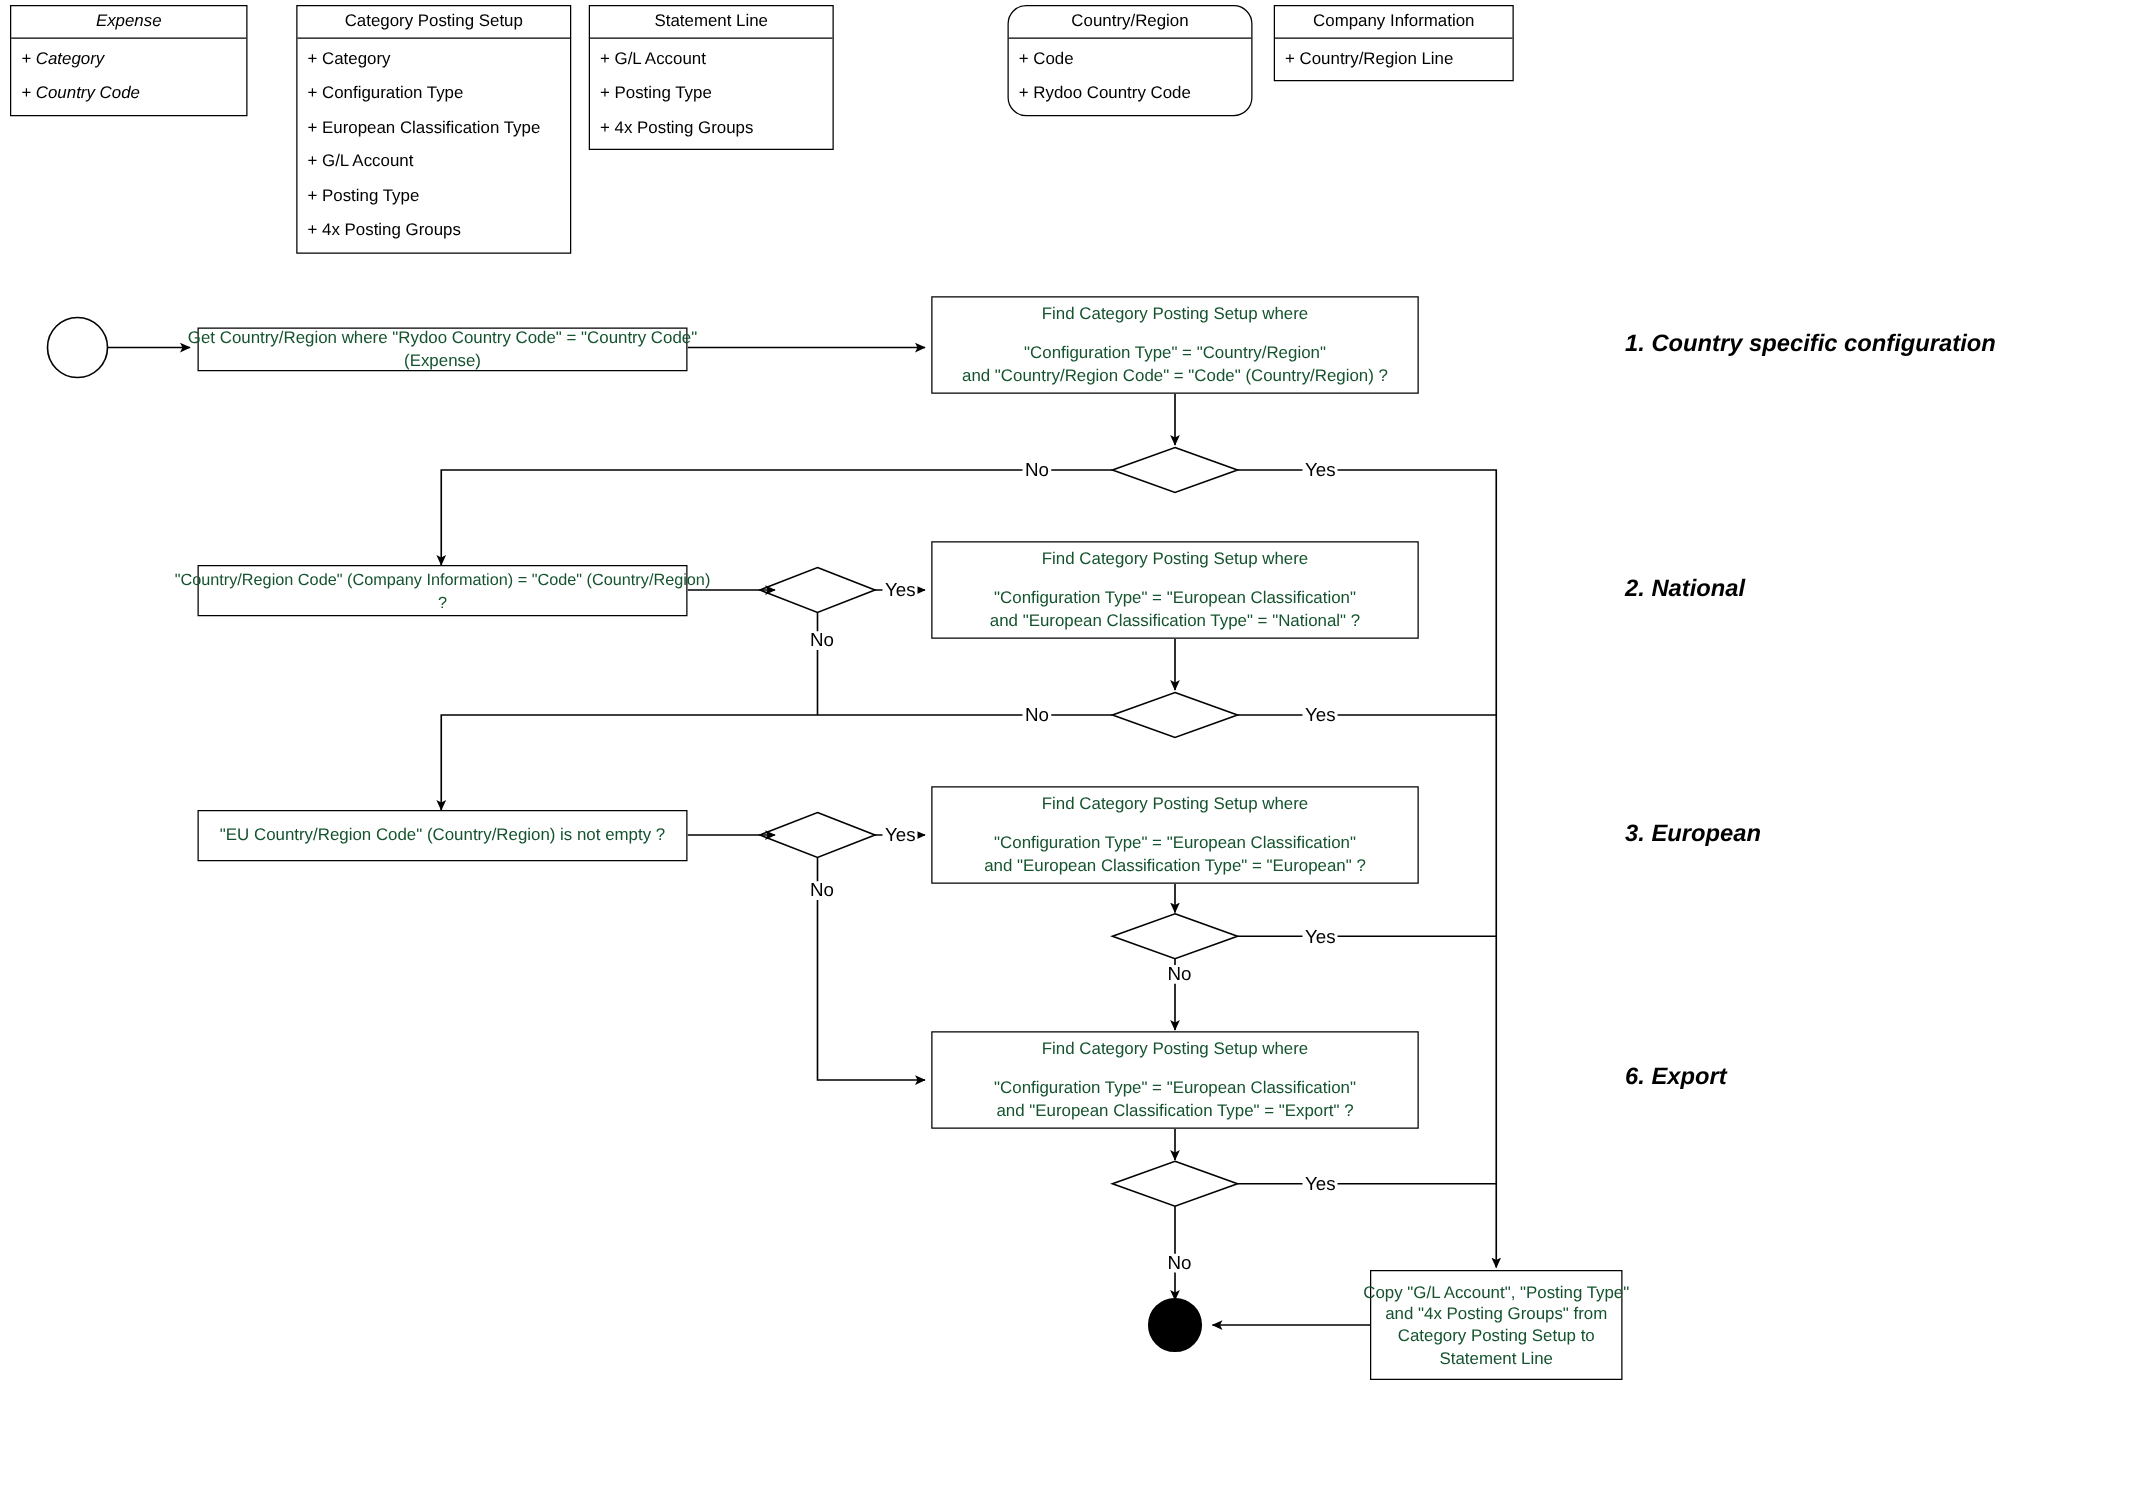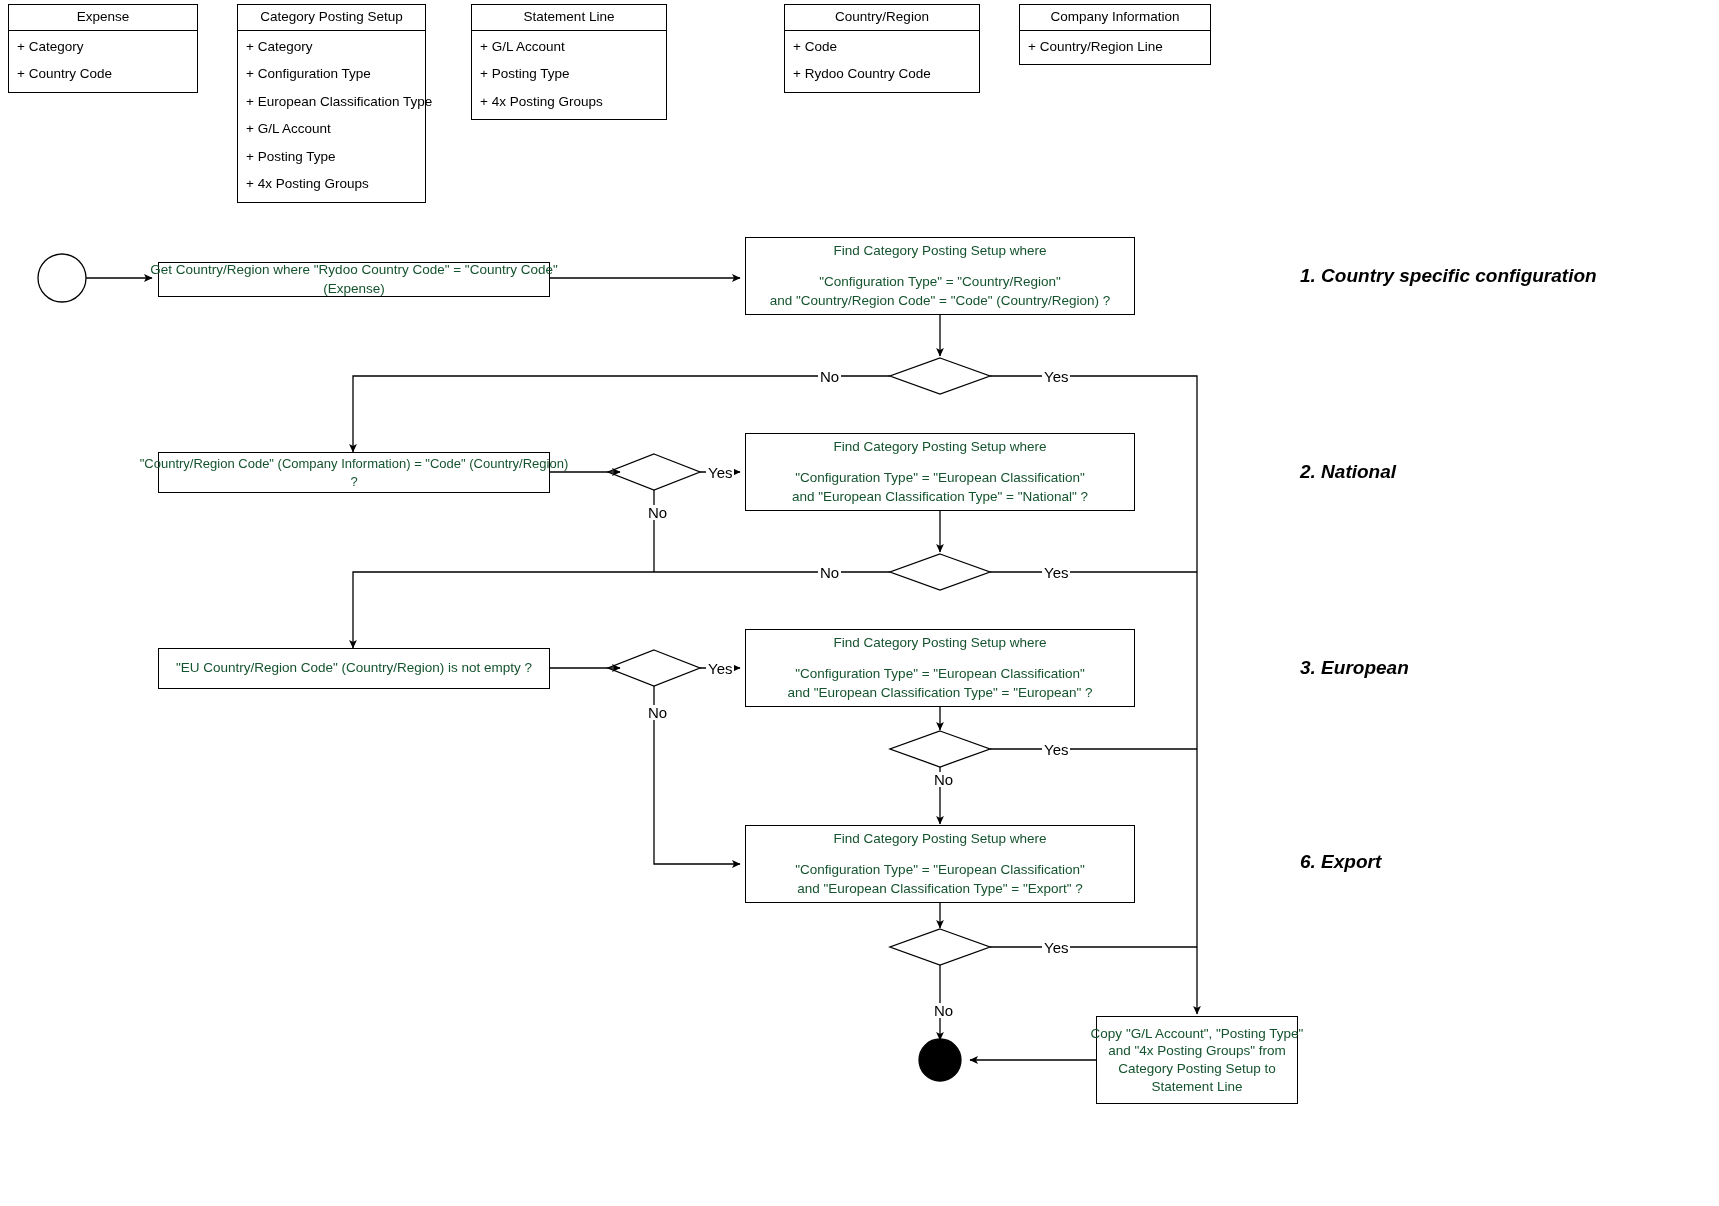--- a/index.html
+++ b/index.html
@@ -87,50 +87,50 @@
     padding: 0 2px;
     white-space: nowrap;
     line-height: 1;
   }
 </style>
 </head>
 <body>
 
 <div id="canvas">
 
-  <div class="uml" style="left:8px; top:4px; width:190px;">
+  <div class="uml" style="left:8px; top:4px; width:190px;font-style:italic;">
     <div class="uml-title">Expense</div>
     <div class="uml-body">
       <div class="uml-attr">+ Category</div>
       <div class="uml-attr">+ Country Code</div>
     </div>
   </div>
 
-  <div class="uml" style="left:237px; top:4px; width:189px;">
+  <div class="uml" style="left:237px; top:4px; width:220px;">
     <div class="uml-title">Category Posting Setup</div>
     <div class="uml-body">
       <div class="uml-attr">+ Category</div>
       <div class="uml-attr">+ Configuration Type</div>
       <div class="uml-attr">+ European Classification Type</div>
       <div class="uml-attr">+ G/L Account</div>
       <div class="uml-attr">+ Posting Type</div>
       <div class="uml-attr">+ 4x Posting Groups</div>
     </div>
   </div>
 
   <div class="uml" style="left:471px; top:4px; width:196px;">
     <div class="uml-title">Statement Line</div>
     <div class="uml-body">
       <div class="uml-attr">+ G/L Account</div>
       <div class="uml-attr">+ Posting Type</div>
       <div class="uml-attr">+ 4x Posting Groups</div>
     </div>
   </div>
 
-  <div class="uml" style="left:784px; top:4px; width:196px;">
+  <div class="uml" style="left:806px; top:4px; width:196px;border-radius:15px;">
     <div class="uml-title">Country/Region</div>
     <div class="uml-body">
       <div class="uml-attr">+ Code</div>
       <div class="uml-attr">+ Rydoo Country Code</div>
     </div>
   </div>
 
   <div class="uml" style="left:1019px; top:4px; width:192px;">
     <div class="uml-title">Company Information</div>
     <div class="uml-body">

